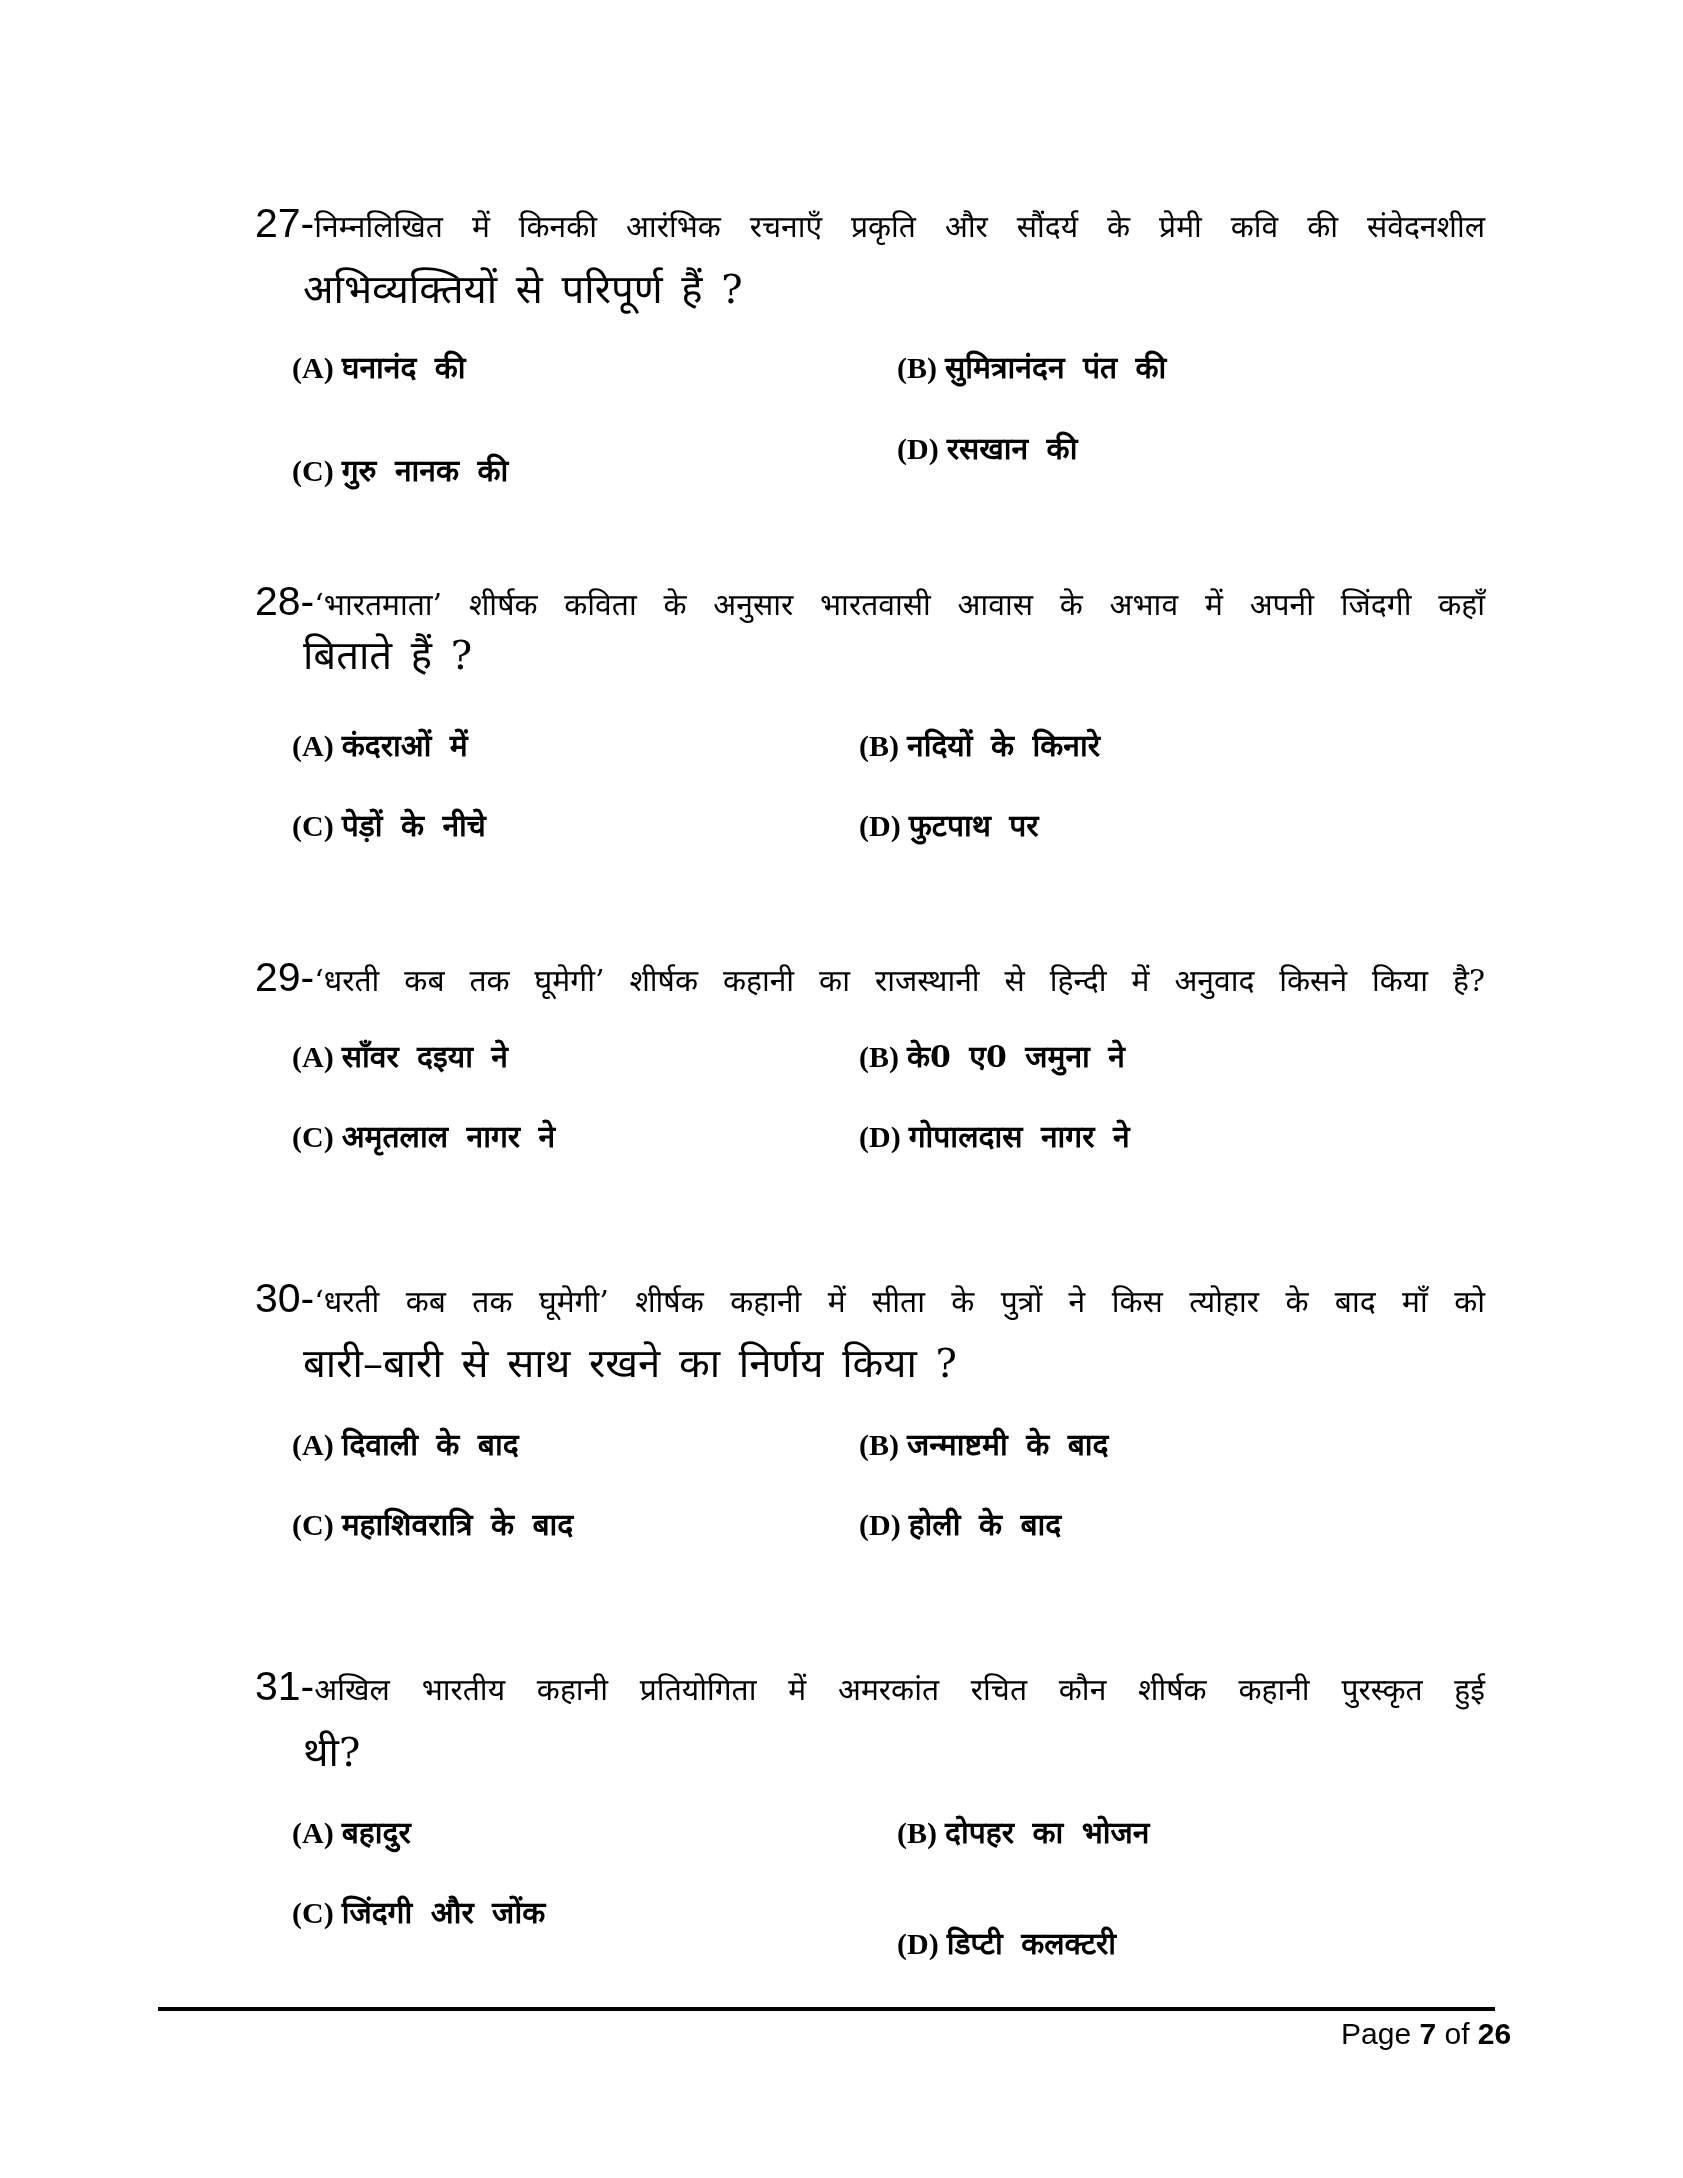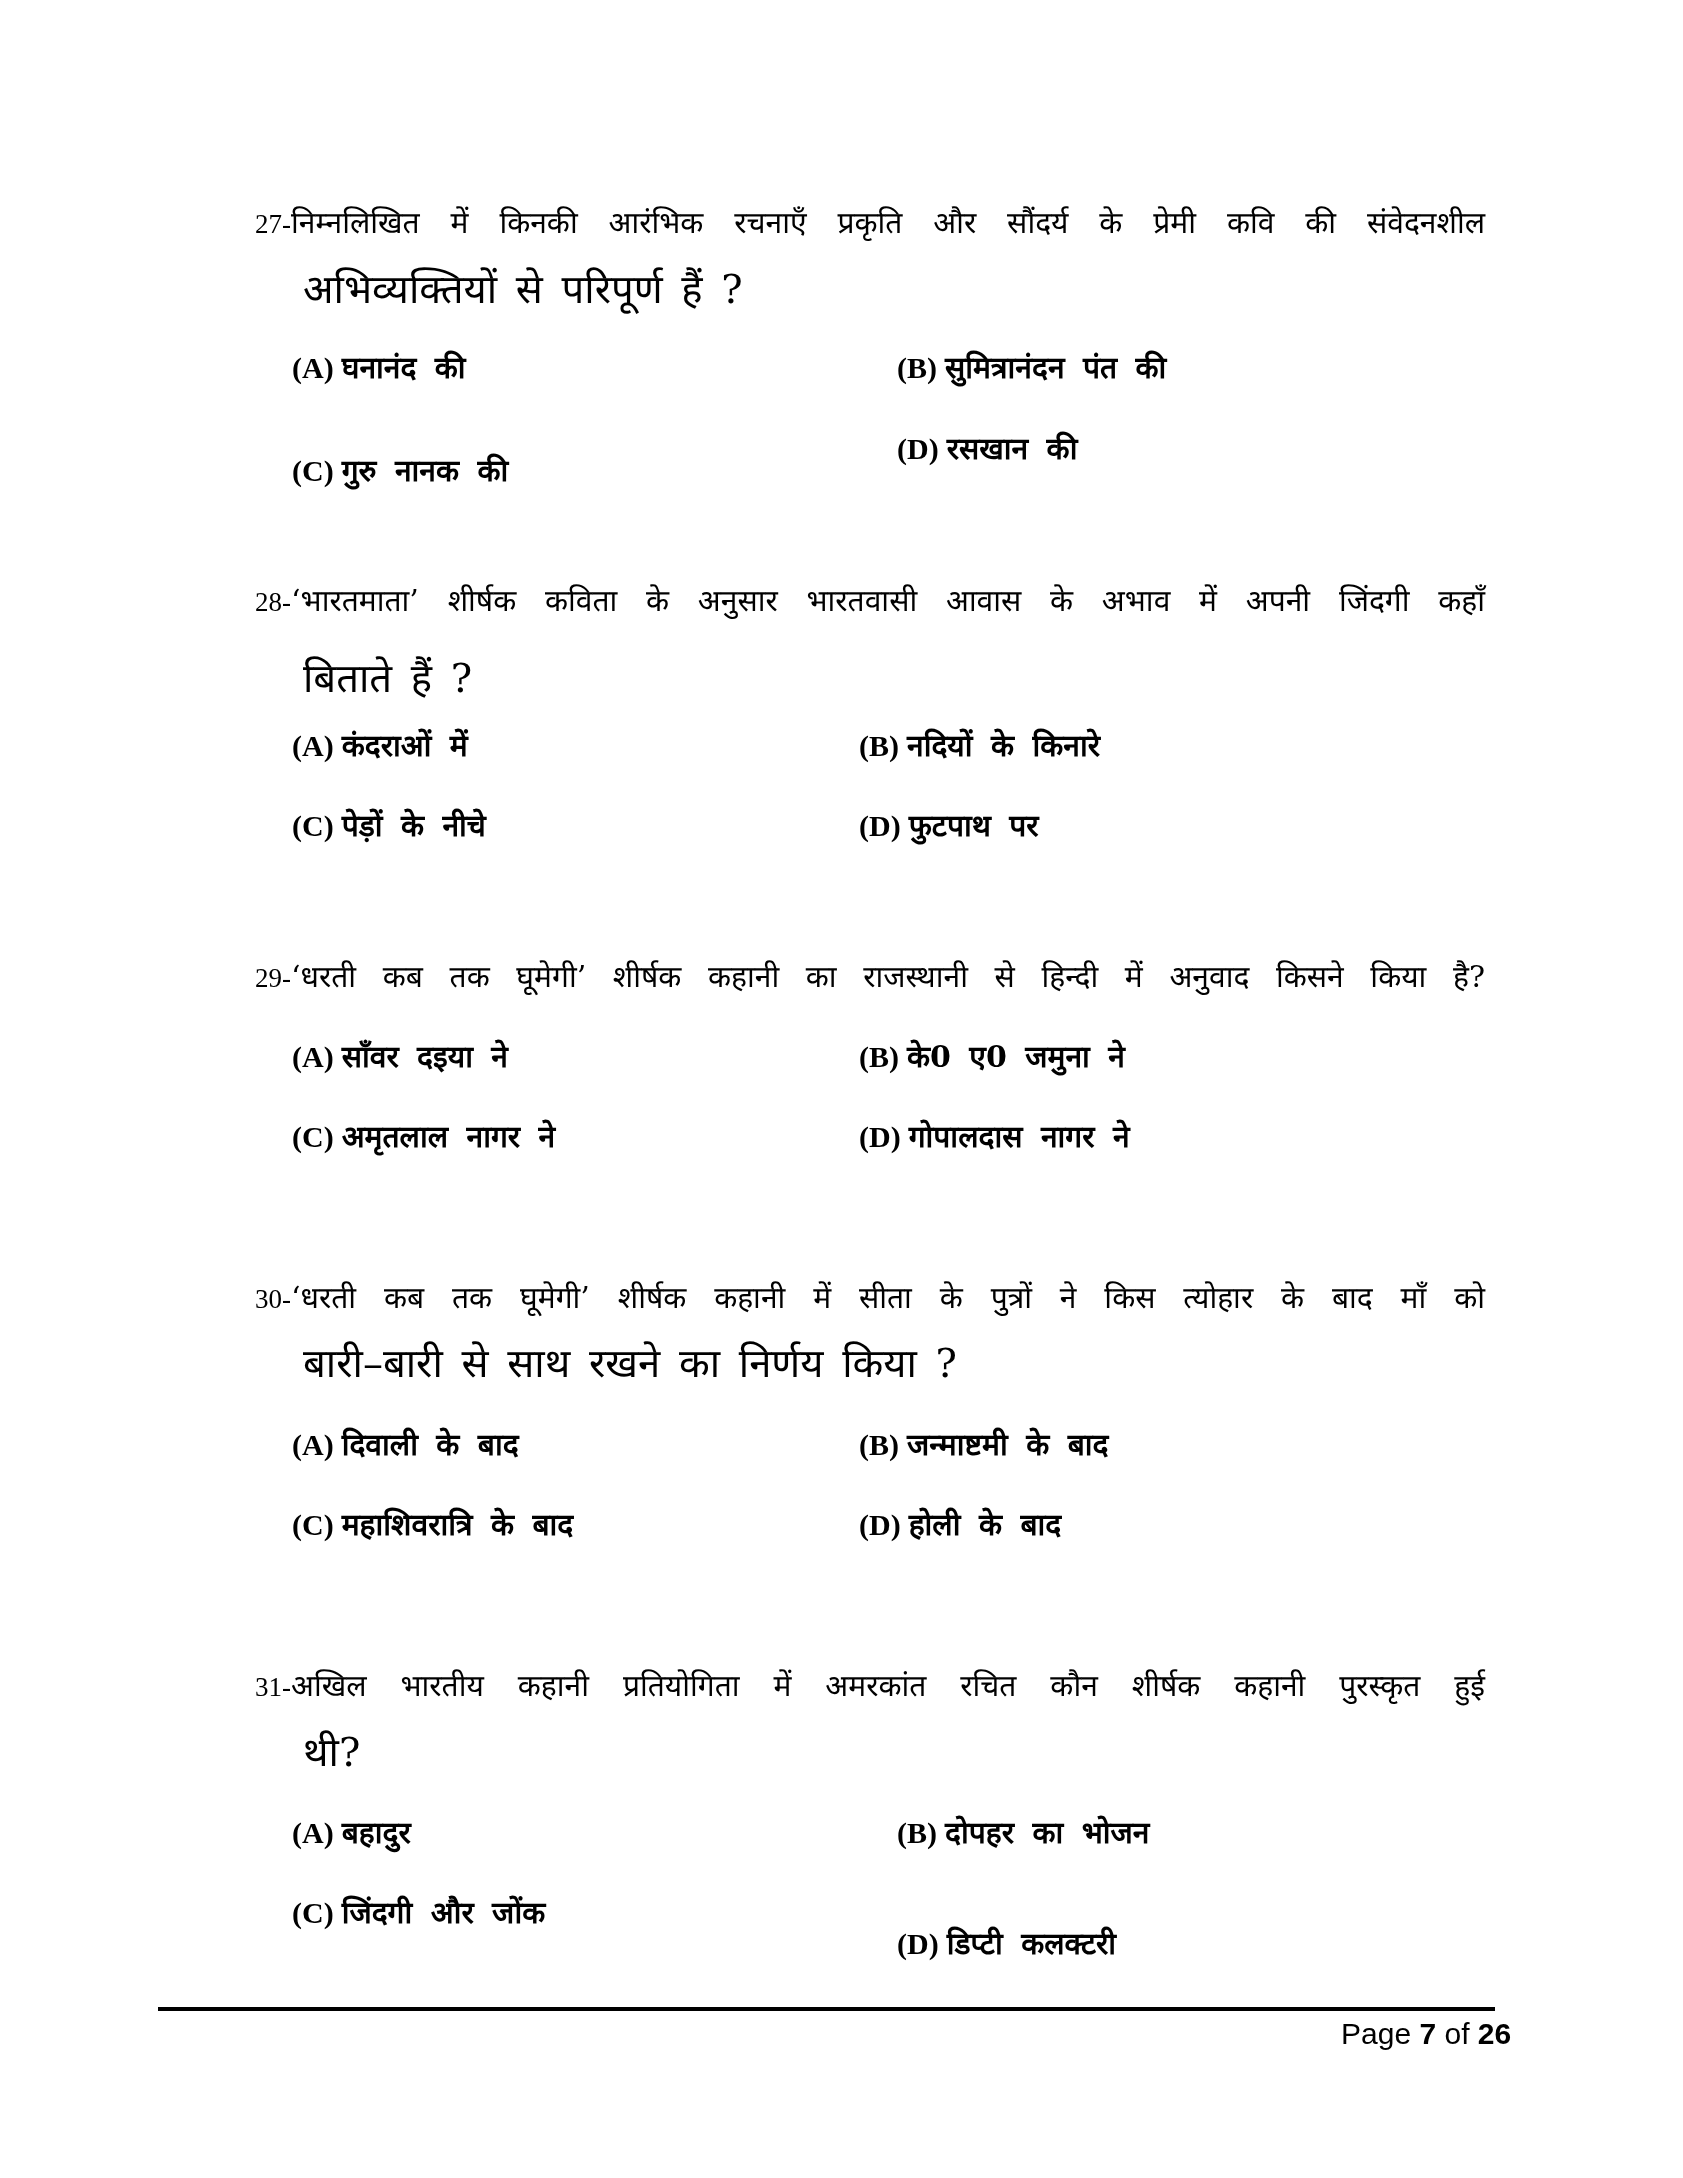--- a/index.html
+++ b/index.html
@@ -1,20 +1,20 @@
 <!DOCTYPE html>
 <html><head>
 <meta charset="utf-8">
 <style>
   html, body { margin:0; padding:0; background:#ffffff; }
   body { width:1683px; height:2178px; position:relative; overflow:hidden;
          font-family:"DejaVu Serif", "Liberation Serif", serif; color:#000; }
   .qline { position:absolute; left:255px; width:1230px; font-size:30px; line-height:40px;
            white-space:nowrap; }
-  .qnum { display:inline-block; font-family:Liberation Serif, serif; font-size:27px; }
+  .qnum { display:inline-block; font-family:Liberation Sans, sans-serif; font-size:41px; }
   .qtext { word-spacing:10px; }
   .cont { position:absolute; left:303px; font-size:40px; line-height:40px; white-space:nowrap; word-spacing:6px; }
   .opt { position:absolute; font-size:30px; line-height:40px; white-space:nowrap;font-weight:bold; }
   .opt .lbl { font-family:"Liberation Serif", serif; font-size:30px; margin-right:8px; }
   .opt .txt { word-spacing:8px; }
   .rule { position:absolute; left:158px; top:2007px; width:1337px; height:4px; background:#000; }
   .footer { position:absolute; left:1341px; top:2018px; font-family:"Liberation Sans", sans-serif;
             font-size:30px; line-height:32px; white-space:nowrap; }
   .footer b { font-weight:bold; }
 </style>
@@ -29,21 +29,21 @@
   <div class="opt" style="left:292px; top:348px;"><span class="lbl">(A)</span><span class="txt">घनानंद की</span></div>
   <div class="opt" style="left:897px; top:348px;"><span class="lbl">(B)</span><span class="txt">सुमित्रानंदन पंत की</span></div>
   <div class="opt" style="left:292px; top:451px;"><span class="lbl">(C)</span><span class="txt">गुरु नानक की</span></div>
   <div class="opt" style="left:897px; top:429px;"><span class="lbl">(D)</span><span class="txt">रसखान की</span></div>
 </div>
 
 <div>
   <div class="qline" style="top:581px; text-align:justify; text-align-last:justify;">
     <span class="qnum">28-</span><span class="qtext">‘भारतमाता’ शीर्षक कविता के अनुसार भारतवासी आवास के अभाव में अपनी जिंदगी कहाँ</span>
   </div>
-  <div class="cont" style="top:658px;">बिताते हैं ?</div>
+  <div class="cont" style="top:635px;">बिताते हैं ?</div>
   <div class="opt" style="left:292px; top:726px;"><span class="lbl">(A)</span><span class="txt">कंदराओं में</span></div>
   <div class="opt" style="left:859px; top:726px;"><span class="lbl">(B)</span><span class="txt">नदियों के किनारे</span></div>
   <div class="opt" style="left:292px; top:806px;"><span class="lbl">(C)</span><span class="txt">पेड़ों के नीचे</span></div>
   <div class="opt" style="left:859px; top:806px;"><span class="lbl">(D)</span><span class="txt">फुटपाथ पर</span></div>
 </div>
 
 <div>
   <div class="qline" style="top:957px; text-align:justify; text-align-last:justify;">
     <span class="qnum">29-</span><span class="qtext">‘धरती कब तक घूमेगी’ शीर्षक कहानी का राजस्थानी से हिन्दी में अनुवाद किसने किया है?</span>
   </div>

